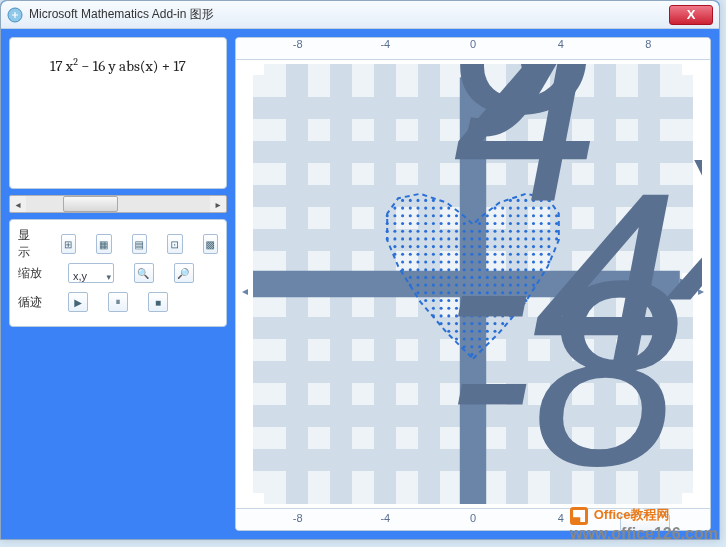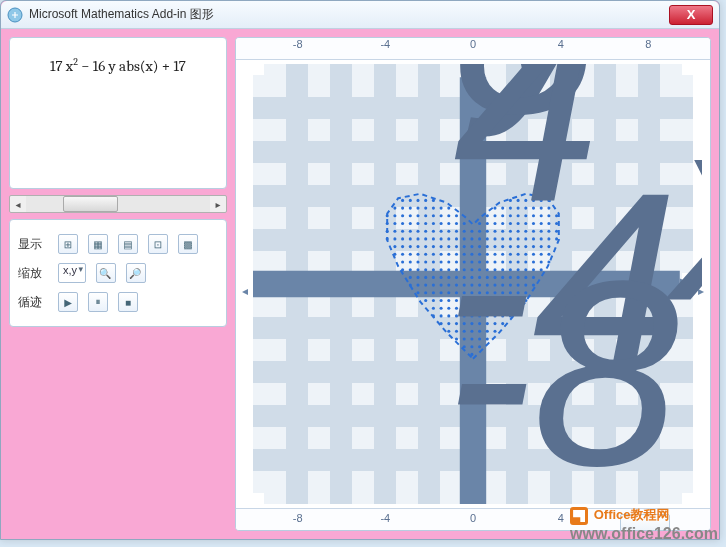--- a/index.html
+++ b/index.html
@@ -6,21 +6,21 @@
 body {
   width: 726px; height: 547px;
   font-family: "Microsoft YaHei", Tahoma, sans-serif;
   font-size: 12px;
   background: #d8e8f5;
   position: relative;
   overflow: hidden;
 }
 .window {
   position: absolute; left: 0; top: 0; width: 720px; height: 540px;
-  background: #f9a8d4;
+  background: #3b82f6;
   border: 1px solid #8fa8c0;
   border-radius: 6px 6px 0 0;
   box-shadow: 0 0 8px rgba(0,0,0,0.15);
 }
 .titlebar {
   height: 28px;
   background: linear-gradient(#f7fbff, #e4eef8);
   border-bottom: 1px solid #c0d0e0;
   display: flex; align-items: center;
   padding: 0 6px;
@@ -64,38 +64,38 @@
   height: 18px;
   border: 1px solid #b0b0b0;
   background: #f0f0f0;
   display: flex; align-items: center;
   border-radius: 2px;
 }
 .hscroll .arrow { width: 16px; text-align: center; color: #555; font-size: 10px; cursor: pointer; }
 .hscroll .track { flex: 1; background: #e8e8e8; height: 100%; position: relative; }
 .hscroll .thumb { position: absolute; left: 20%; width: 30%; height: 100%; background: linear-gradient(#f8f8f8,#d8d8d8); border: 1px solid #aaa; border-radius: 2px; }
 .ctrl-panel { flex: 0 0 auto; }
-.row { display: flex; align-items: center; height: 26px; margin: 3px 0; gap: 10px; }
+.row { display: flex; align-items: center; height: 26px; margin: 3px 0; gap: 20px; }
 .row-label { width: 30px; color: #333; }
 .icon-btn {
   width: 20px; height: 20px;
   border: 1px solid #a8bed6;
   background: linear-gradient(#fff,#eaf2fb);
   border-radius: 2px;
   display: inline-flex; align-items: center; justify-content: center;
   font-size: 10px; color: #467;
   cursor: pointer;
 }
 .select-xy {
   border: 1px solid #a8bed6;
   background: #fff;
-  height: 20px; padding: 0 8px 0 4px;
+  height: 20px; padding: 0 26px 0 4px;
   font-size: 11px; color: #334;
   position: relative;
-  display: inline-flex; align-items: flex-start;
+  display: inline-flex; align-items: flex-end;
   border-radius: 2px;
   cursor: pointer;
 }
 .select-xy::after { content: "▾"; position: absolute; right: 2px; font-size: 9px; color: #567; }
 .graph-panel {
   flex: 1;
   border: 1px solid #b8cde0;
   border-radius: 4px;
   background: #fff;
   position: relative;

